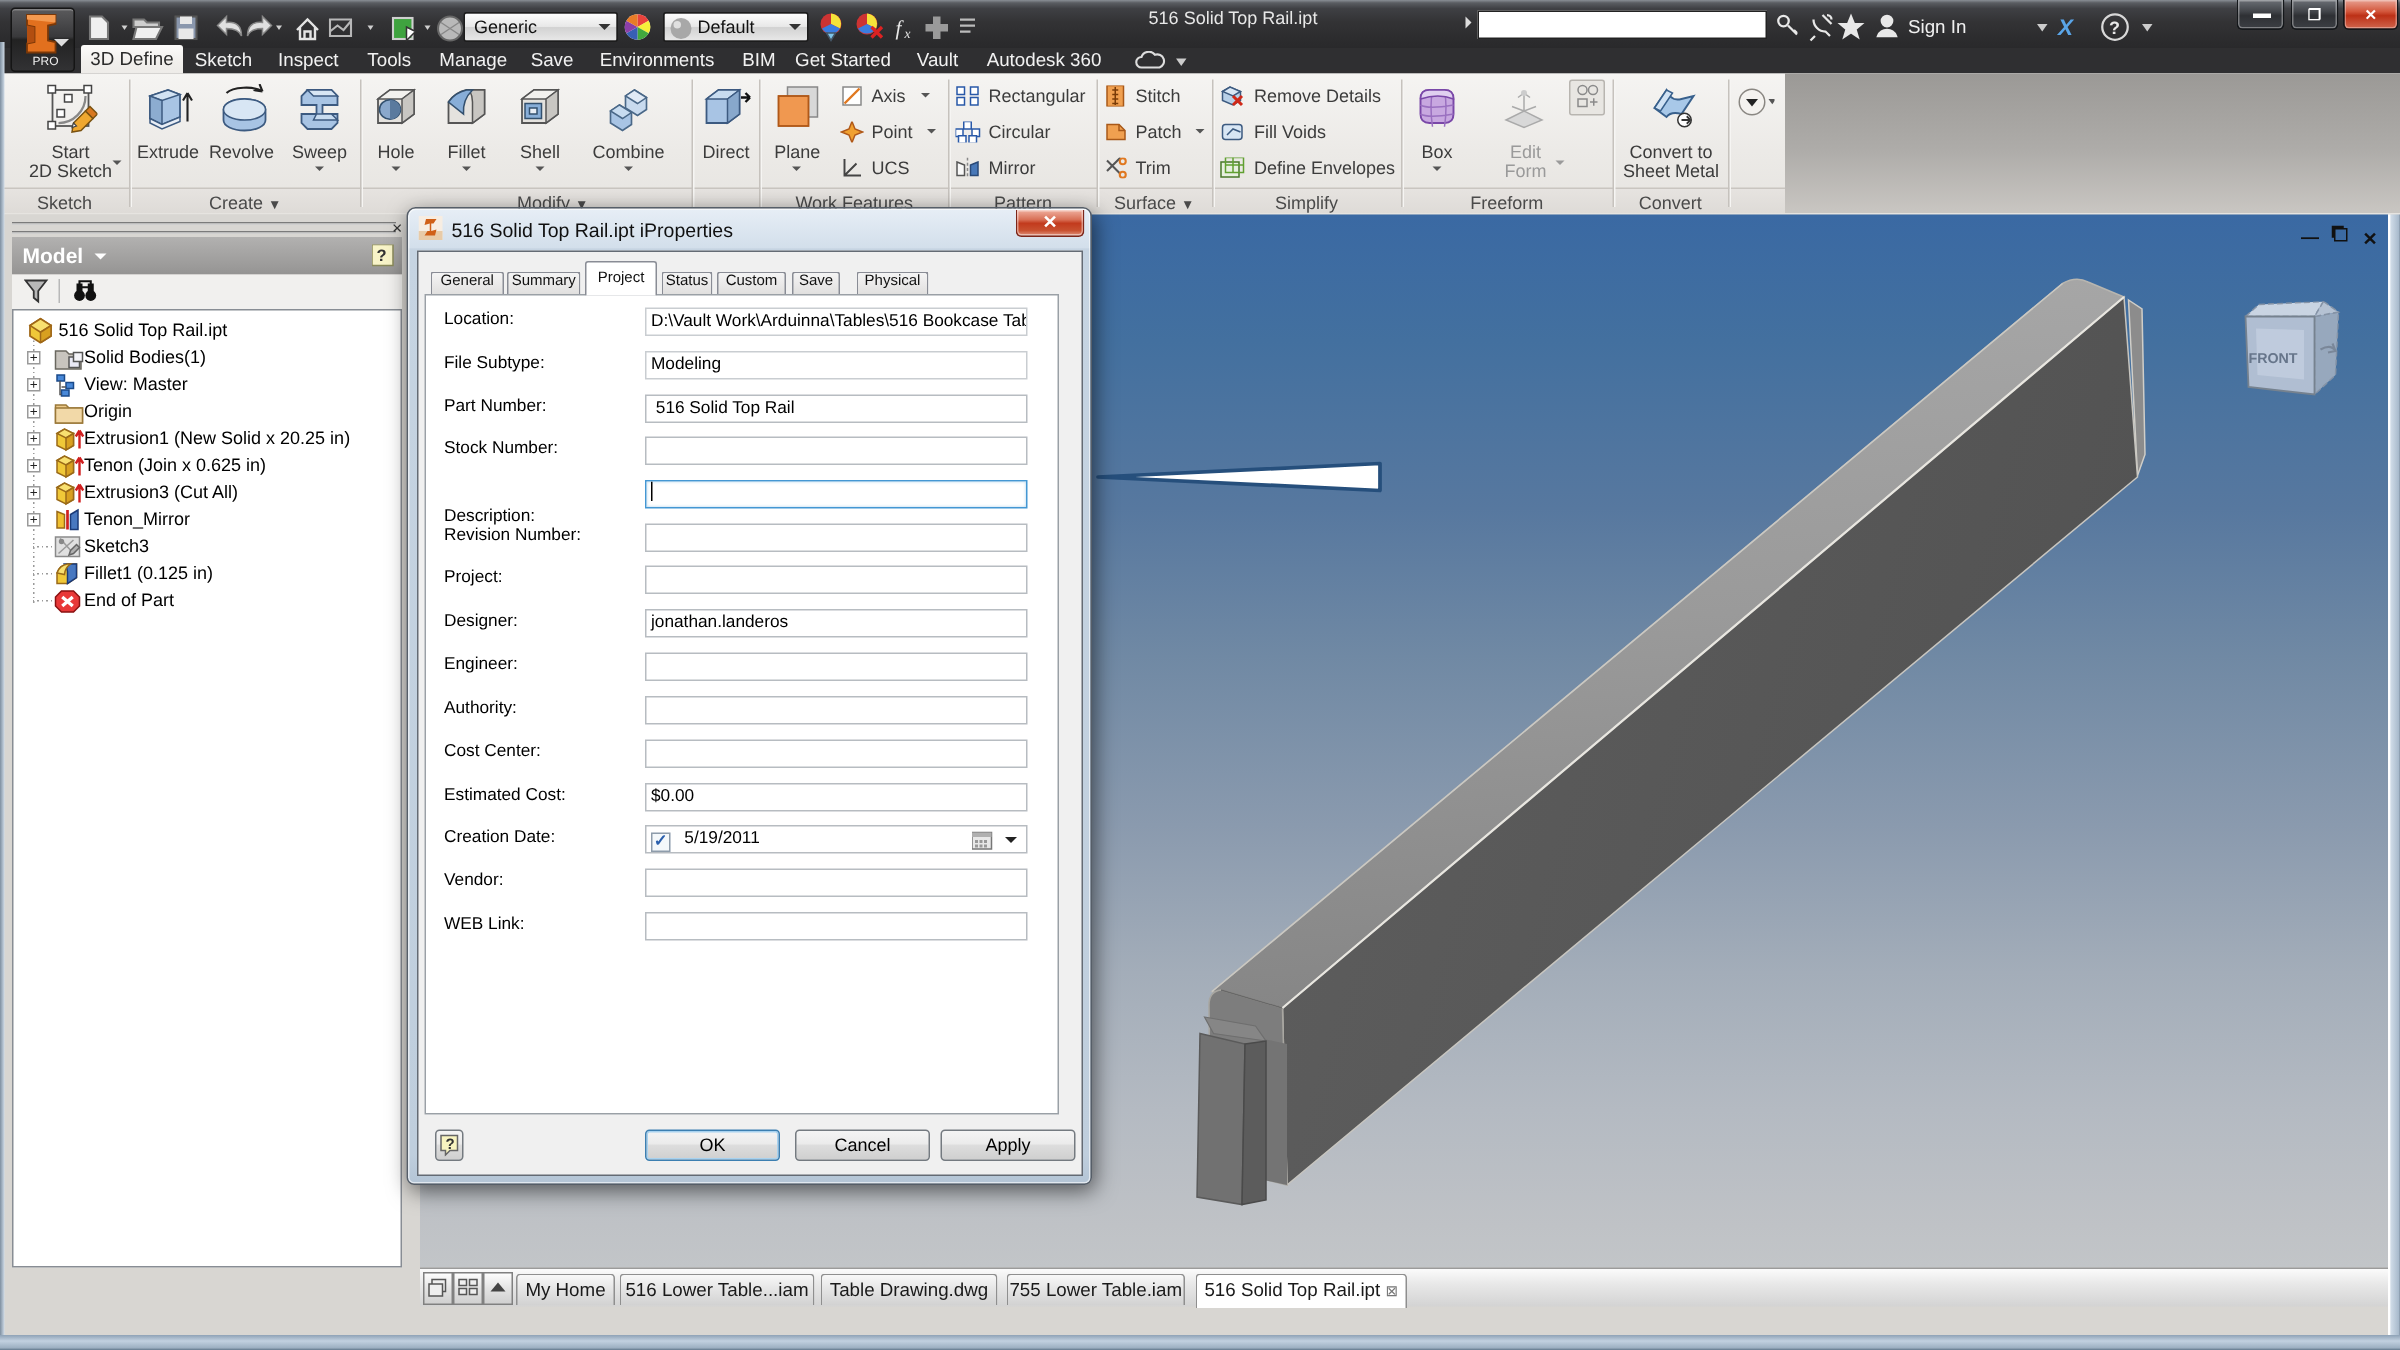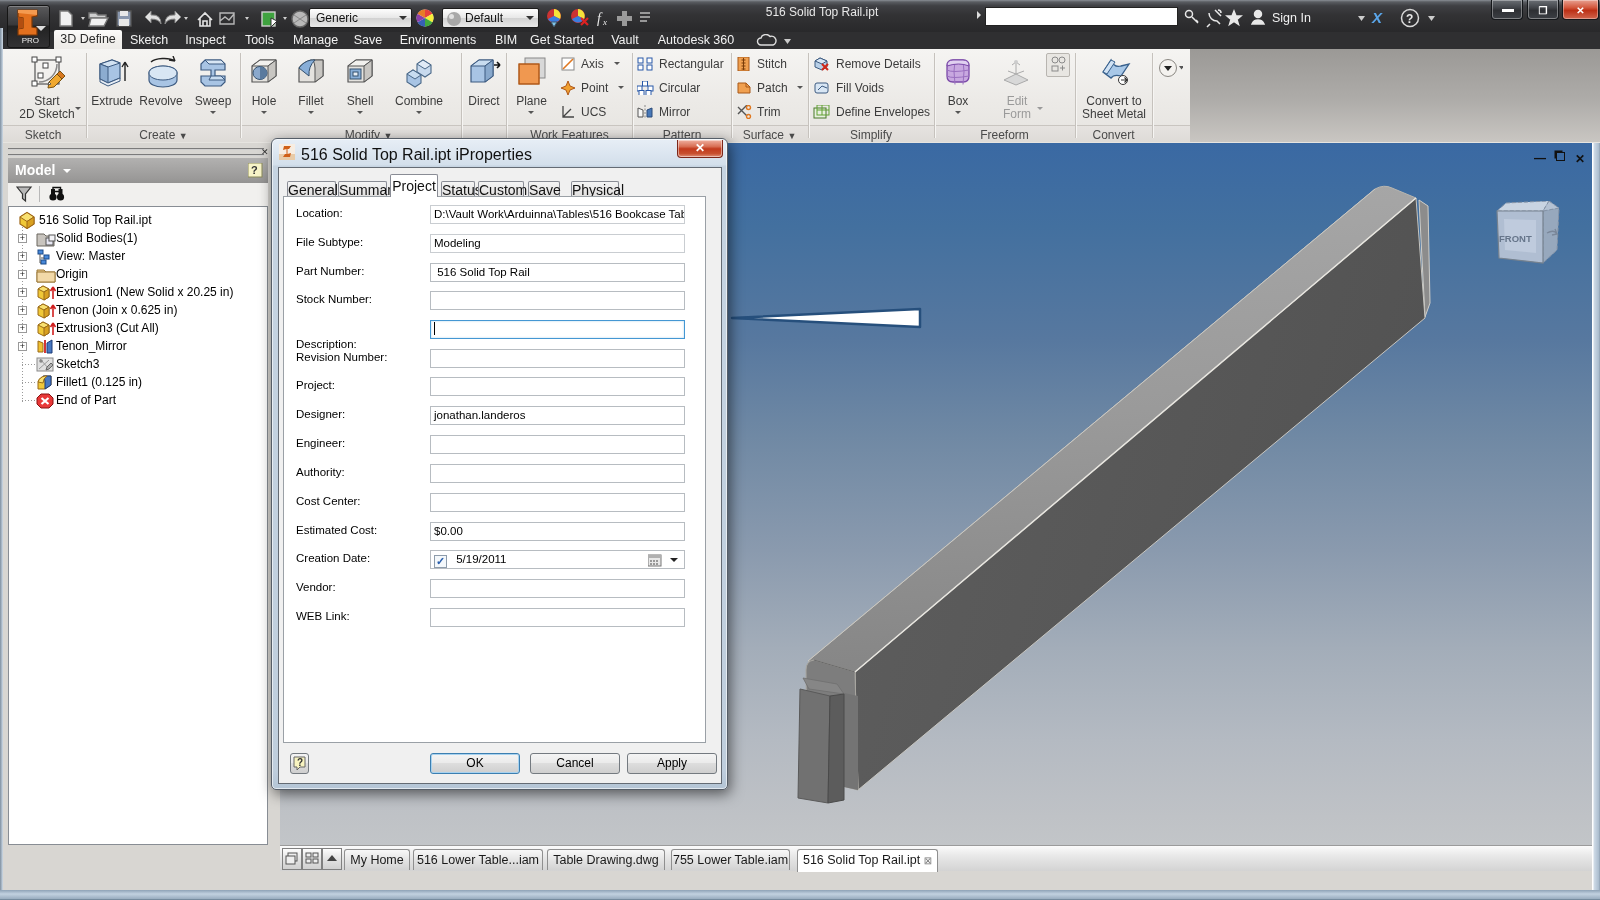--- a/index.html
+++ b/index.html
@@ -54,26 +54,26 @@
 
 #viewport { left:280px; top:143px; width:1312px; height:702px;
   background:linear-gradient(#3a69a3 0%, #43709f 12%, #57789f 28%, #7089a4 42%, #8a9aae 58%, #a3adb9 72%, #b4bac2 85%, #bfc2c6 96%, #c2c5c8 100%); }
 #bubble { position:absolute; left:634px; top:94px; width:181px; height:124px; background:#fff; border:3px solid #264f7c; border-radius:16px;
   color:#2d608d; font-size:15.5px; line-height:18.5px; text-align:center; padding-top:30px; z-index:8; box-shadow:2px 3px 6px rgba(20,40,70,.35); }
 
 
 #dialog { left:271px; top:138px; width:457px; height:652px; z-index:40;
   background:linear-gradient(#e7eef6, #d3dfeb 26px, #c6d4e2 27px, #bfcedd 97%, #b4c5d6);
   border:1px solid #565e68; border-radius:6px 6px 5px 5px; box-shadow:2px 4px 14px rgba(0,0,0,.55), inset 0 0 0 1px rgba(255,255,255,.6); }
-#dlgtitle { position:absolute; left:29px; top:7px; font-size:16px; color:#101010; }
+#dlgtitle { position:absolute; left:29px; top:7px; font-size:13px; color:#101010; }
 #dlgclose { position:absolute; left:405px; top:1px; width:46px; height:18px; border:1px solid #7c2619; border-top:none; border-radius:0 0 4px 4px;
   background:linear-gradient(#f0b0a0 0%, #d86f55 38%, #c23a1d 52%, #c8502f 80%, #e0917b); color:#fff; text-align:center; font-size:12px; font-weight:bold; line-height:16px;
   box-shadow:inset 0 0 0 1px rgba(255,255,255,.45); }
 #dlgclient { position:absolute; left:6px; top:28px; width:444px; height:646px; height:617px; background:#f0f0f0; border:1px solid #646b74; }
-.dtab { position:absolute; top:42px; height:16px; background:linear-gradient(#f4f4f4,#ebeaea 45%,#dfdedd); border:1px solid #898c95; border-bottom:none; border-radius:2px 2px 0 0; font-size:14px; color:#111; text-align:center; }
+.dtab { position:absolute; top:42px; height:16px; background:linear-gradient(#f4f4f4,#ebeaea 45%,#dfdedd); border:1px solid #898c95; border-bottom:none; border-radius:2px 2px 0 0; font-size:10px; color:#111; text-align:center; }
 #dtabactive { top:35px; height:23px; background:#fff; z-index:3; }
 #dpage { position:absolute; left:11px; top:57px; width:423px; height:547px; background:#fff; border:1px solid #9aa0a6;text-decoration:underline; }
 .flabel { position:absolute; left:12px; font-size:11.5px; color:#000; }
 .ffield { position:absolute; left:146px; width:255px; height:19px; background:#fff; border:1px solid #b7bcc1; font-size:11.5px; color:#000; line-height:17px; padding-left:3px; white-space:nowrap; overflow:hidden; }
 .dbtn { position:absolute; top:614px; width:90px; height:21px; background:linear-gradient(#f4f4f4,#ebebeb 45%,#dddddd 50%,#cfcfcf); border:1px solid #747a80; border-radius:3px; font-size:12px; color:#000; text-align:center; line-height:19px; }
 
 
 #doctabbar { left:280px; top:845px; width:1312px; height:26px; background:linear-gradient(#fbfbfb,#e8e8e8 40%,#d3d3d3); border-top:1px solid #9b9b9b; }
 .dtabbtn { position:absolute; top:2px; width:20px; height:22px; background:linear-gradient(#fdfdfd,#e3e3e3 50%,#d0d0d0); border:1px solid #808080; }
 .doctab { position:absolute; top:3px; height:21px; background:linear-gradient(#f8f8f8,#e4e4e4 50%,#d2d2d2); border:1px solid #8f8f8f; border-bottom:none; border-radius:3px 3px 0 0; font-size:12.5px; color:#1a1a1a; text-align:center; line-height:20px; white-space:nowrap; }

